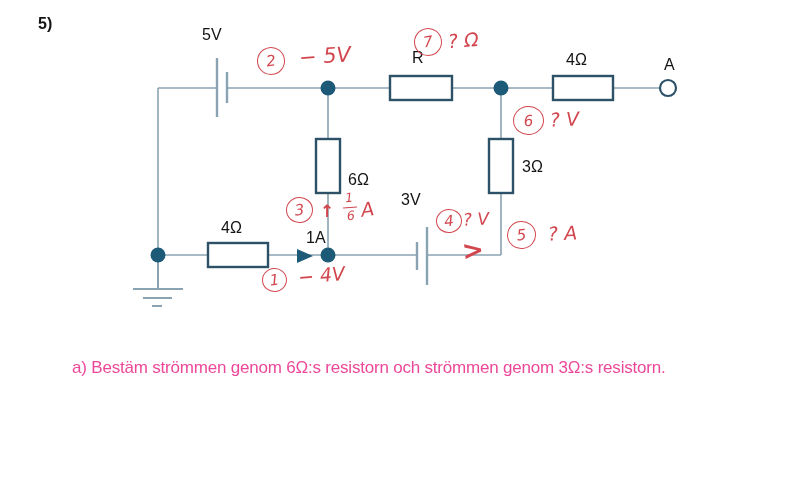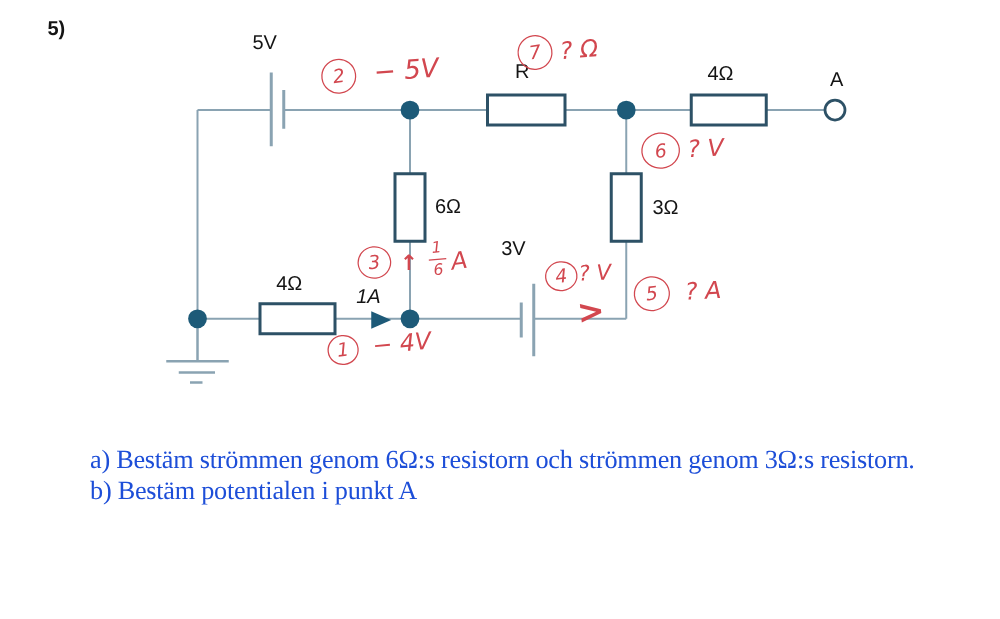--- a/index.html
+++ b/index.html
@@ -27,22 +27,22 @@
     box-sizing:border-box;
   }
   .frac{
     position:absolute; display:inline-flex; flex-direction:column; align-items:center;
     color:var(--ink); font-family:"DejaVu Sans", sans-serif; font-style:italic;
     font-size:12.5px; line-height:1; transform:rotate(-5deg);
   }
   .frac .num{border-bottom:1.6px solid var(--ink); padding:0 3px 2px;}
   .frac .den{padding-top:2px;}
   .questions{
-    position:absolute; left:72px; top:355px; color:#1d4ed8;
-    font-size:21px; line-height:25.4px; letter-spacing:-0.2px; white-space:nowrap;font-family:Liberation Serif, serif;
+    position:absolute; left:72px; top:355px; color:#ec4899;
+    font-size:17px; line-height:25.4px; letter-spacing:-0.2px; white-space:nowrap;
   }
 </style>
 </head>
 <body>
 
 <div class="canvas">
 
   <div class="problem-number">5)</div>
 
   <svg class="circuit-svg" width="800" height="495" viewBox="0 0 800 495">
@@ -98,24 +98,24 @@
 
     <polygon points="297,249 297,263 313,256" style="fill:var(--node)"></polygon>
 
     <circle cx="668" cy="88" r="8" fill="#ffffff" style="stroke:var(--outline)" stroke-width="2.2"></circle>
   </svg>
 
   <div class="lbl" style="left:202px; top:27px;">5V</div>
   <div class="lbl" style="left:412px; top:50px;">R</div>
   <div class="lbl" style="left:566px; top:52px;">4Ω</div>
   <div class="lbl" style="left:664px; top:57px;">A</div>
-  <div class="lbl" style="left:348px; top:158px;">6Ω</div>
+  <div class="lbl" style="left:348px; top:172px;">6Ω</div>
   <div class="lbl" style="left:522px; top:159px;">3Ω</div>
   <div class="lbl" style="left:221px; top:220px;">4Ω</div>
-  <div class="lbl" style="left:285px; top:230px;font-style:italic;">1A</div>
+  <div class="lbl" style="left:306px; top:230px;">1A</div>
   <div class="lbl" style="left:401px; top:192px;">3V</div>
 
   <div class="circ" style="left:257px; top:47px;  width:28px; height:28px; transform:rotate(-8deg);">2</div>
   <div class="ink" style="left:299px; top:46px;  font-size:21px; transform:rotate(-4deg);">− 5V</div>
 
   <div class="circ" style="left:414px; top:28px;  width:28px; height:28px; transform:rotate(-8deg);">7</div>
   <div class="ink" style="left:448px; top:31px;  font-size:19px; transform:rotate(-5deg);">? Ω</div>
 
   <div class="circ" style="left:513px; top:106px; width:31px; height:29px; transform:rotate(-6deg);">6</div>
   <div class="ink" style="left:550px; top:110px; font-size:19px; transform:rotate(-3deg);">? V</div>
@@ -134,16 +134,15 @@
   </span>
   <div class="ink" style="left:361px; top:200px; font-size:19px; transform:rotate(-8deg);">A</div>
 
   <div class="circ" style="left:262px; top:268px; width:25px; height:24px; transform:rotate(-6deg);">1</div>
   <div class="ink" style="left:298px; top:266px; font-size:19px; transform:rotate(-5deg);">− 4V</div>
 
   <div class="ink" style="left:462px; top:237px; font-size:26px; font-weight:bold; transform:rotate(-6deg);">&gt;</div>
 
   <div class="questions">
     <div>a) Bestäm strömmen genom 6Ω:s resistorn och strömmen genom 3Ω:s resistorn.</div>
-    <div>b) Bestäm potentialen i punkt A</div>
   </div>
 
 </div>
 
 </body></html>

